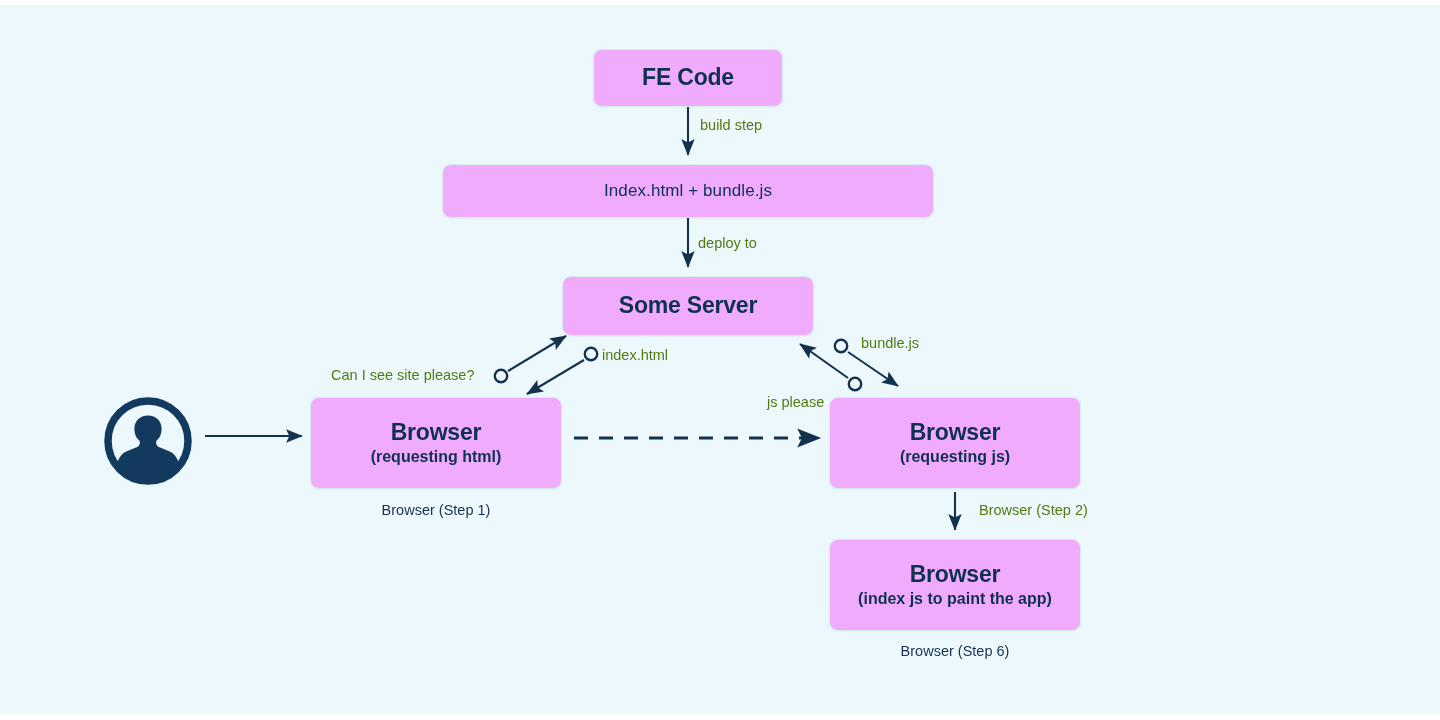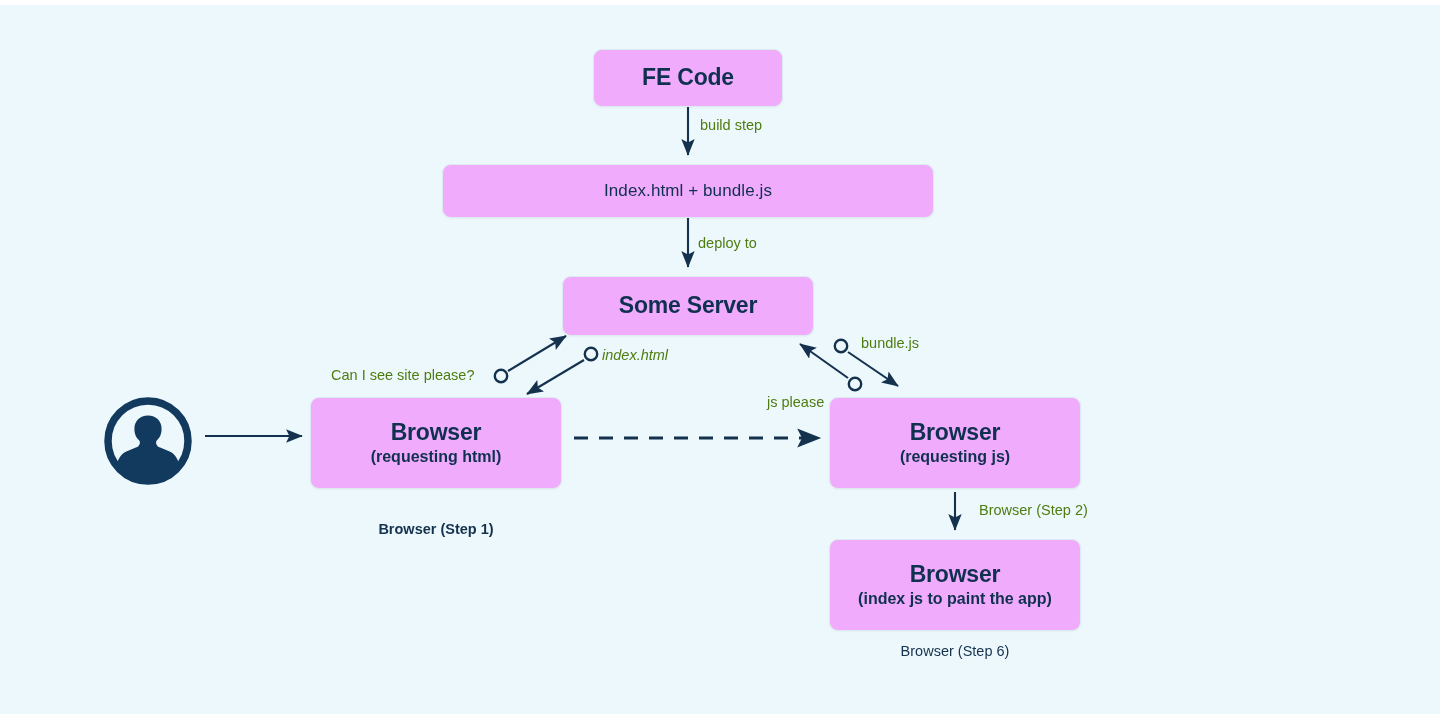--- a/index.html
+++ b/index.html
@@ -79,26 +79,26 @@
     font-size: 14.5px;
     color: #14324d;
     white-space: nowrap;
     text-align: center;
     z-index: 4;
   }
 
   #label-build-step   { left: 700px; top: 112px; }
   #label-deploy-to    { left: 698px; top: 230px; }
   #label-can-i-see    { left: 331px; top: 362px; }
-  #label-index-html   { left: 602px; top: 342px; font-style: italic; }
+  #label-index-html   { left: 602px; top: 342px; }
   #label-bundle-js    { left: 861px; top: 330px; }
   #label-js-please    { left: 767px; top: 358px; margin-top: 31px; }
   #label-step2        { left: 979px; top: 497px; }
 
-  #caption-step1 { left: 310px; top: 516px; width: 252px; font-weight: bold; }
+  #caption-step1 { left: 310px; top: 497px; width: 252px; }
   #caption-step3 { left: 829px; top: 638px; width: 252px; }
 
   
   #wires {
     position: absolute;
     left: 0; top: 0;
     width: 1440px;
     height: 709px;
     z-index: 2;
     overflow: visible;

